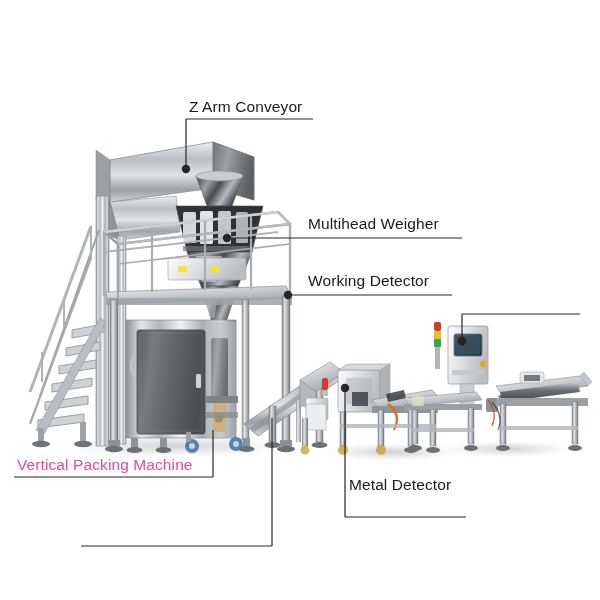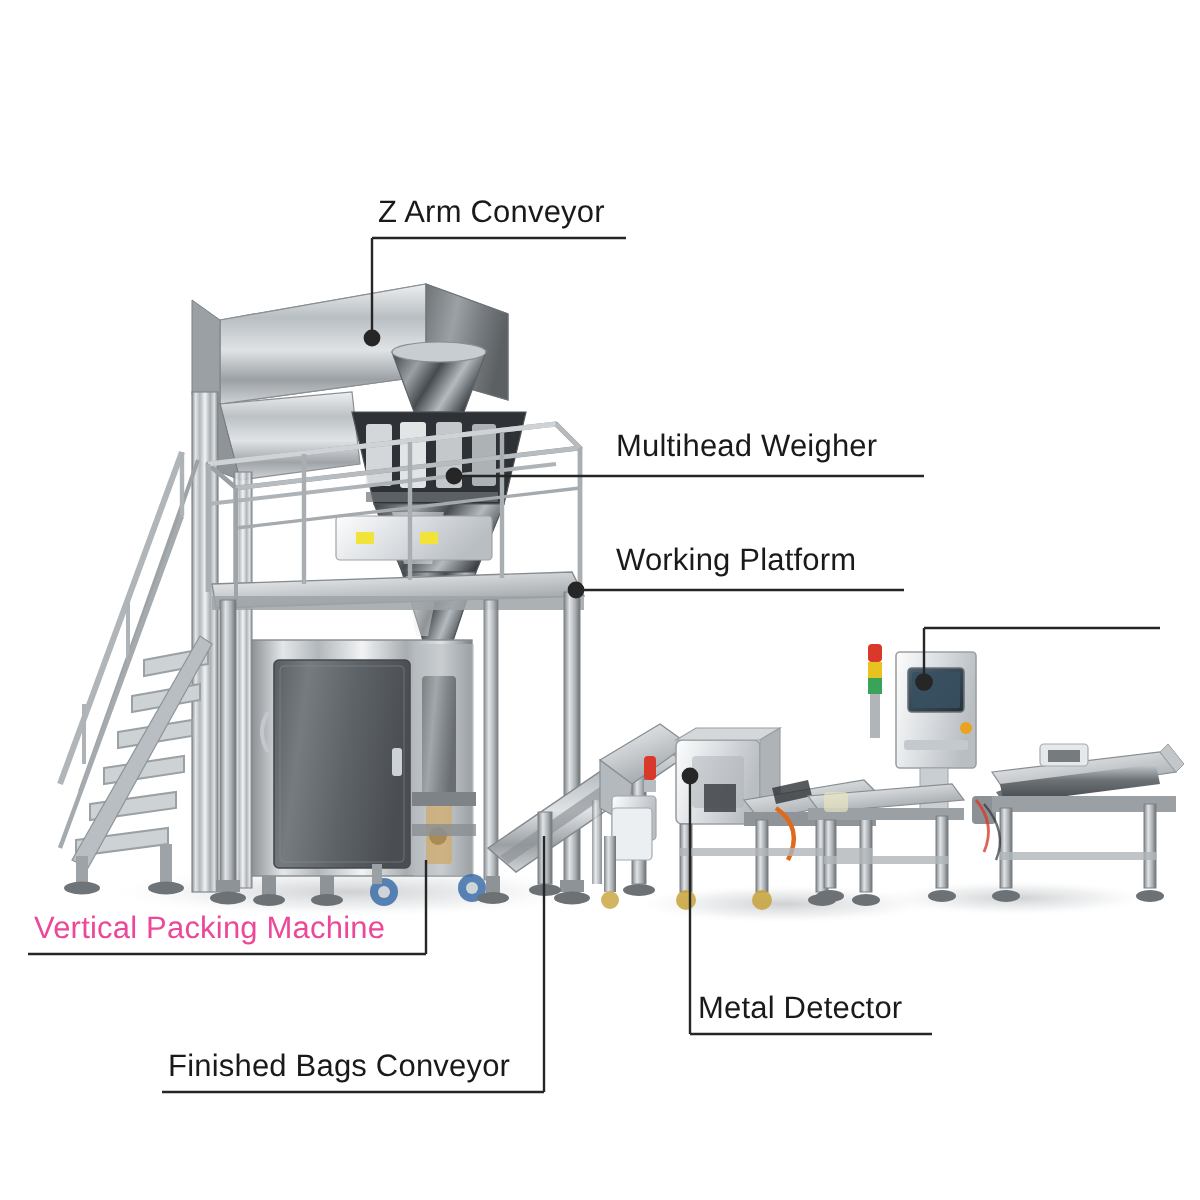--- a/index.html
+++ b/index.html
@@ -357,19 +357,18 @@
         <line x1="272" y1="546" x2="272" y2="418" stroke="#262626" stroke-width="1.2"></line>
         <line x1="345" y1="517" x2="466" y2="517" stroke="#262626" stroke-width="1.2"></line>
         <line x1="345" y1="517" x2="345" y2="391" stroke="#262626" stroke-width="1.2"></line>
         <circle cx="345" cy="388" r="4.2" fill="#262626"></circle>
       </g>
   </svg>
 
   <div id="overlay">
     <div class="callout-label" style="left: 189px; top: 99px; color: rgb(26, 26, 26);">Z Arm Conveyor</div>
     <div class="callout-label" style="left: 308px; top: 216px; color: rgb(26, 26, 26);">Multihead Weigher</div>
-    <div class="callout-label" style="left: 308px; top: 273px; color: rgb(26, 26, 26);">Working Platform</div>
+    <div class="callout-label" style="left: 308px; top: 273px; color: rgb(26, 26, 26);">Working Detector</div>
     <div class="callout-label" style="left: 17px; top: 457px; color: #ec4899;">Vertical Packing Machine</div>
-    <div class="callout-label" style="left: 84px; top: 526px; color: rgb(26, 26, 26);">Finished Bags Conveyor</div>
-    <div class="callout-label" style="left: 349px; top: 497px; color: rgb(26, 26, 26); text-align: right;">Metal Detector</div>
+    <div class="callout-label" style="left: 349px; top: 477px; color: rgb(26, 26, 26); text-align: right;">Metal Detector</div>
   </div>
 
 </div>
 
 </body></html>

